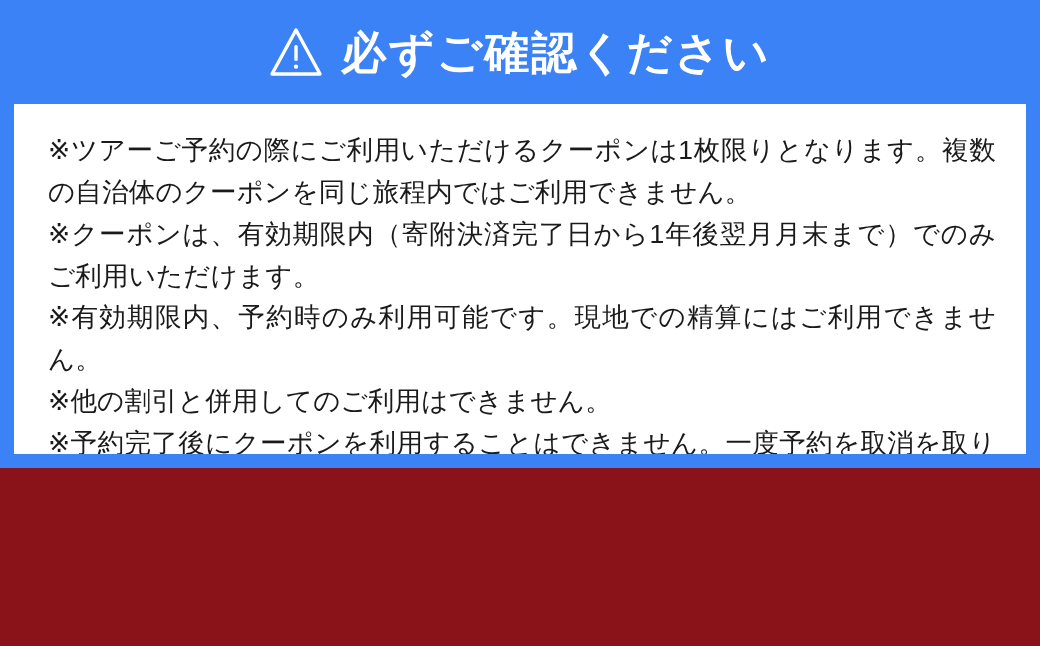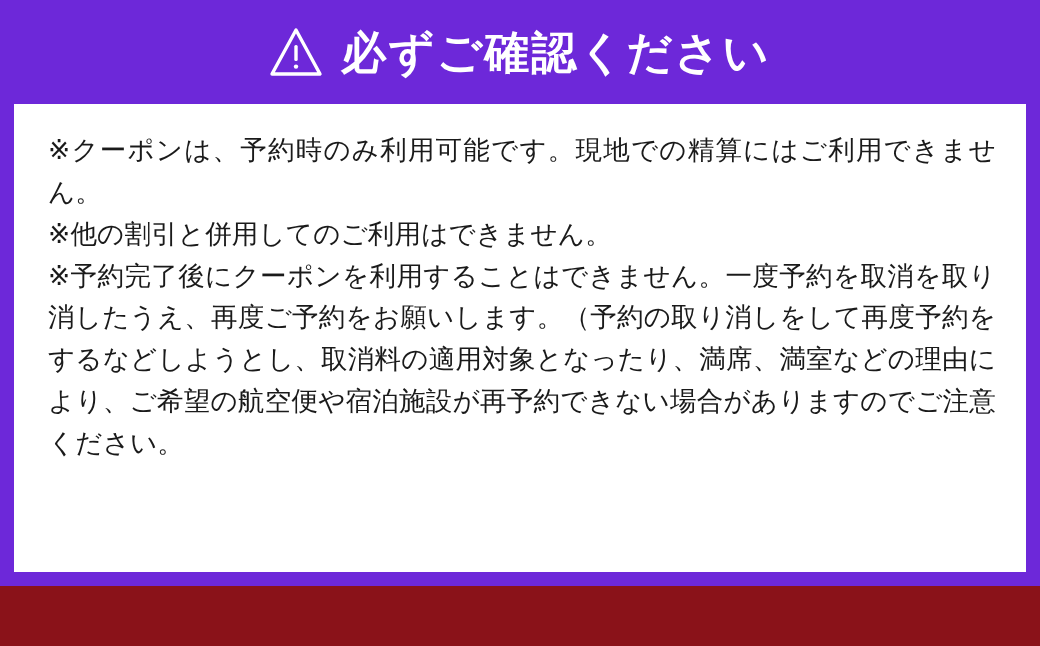--- a/index.html
+++ b/index.html
@@ -8,22 +8,22 @@
   }
   body {
     width: 1040px;
     height: 646px;
     background: #8a1219;
     font-family: "Liberation Sans", "DejaVu Sans", sans-serif;
     overflow: hidden;
   }
   .notice-card {
     width: 1040px;
-    height: 586px;
-    background: #6d28d9;
+    height: 468px;
+    background: #3b82f6;
     box-sizing: border-box;
     display: flex;
     flex-direction: column;
   }
   .notice-header {
     height: 104px;
     flex: 0 0 104px;
     display: flex;
     align-items: center;
     justify-content: center;
@@ -77,20 +77,22 @@
     <svg class="warning-icon" viewBox="0 0 54 54" aria-hidden="true">
       <path d="M27 4 L51 48 L3 48 Z" fill="none" stroke="#ffffff" stroke-width="3.4" stroke-linejoin="round"></path>
       <rect x="25.3" y="19" width="3.4" height="16" rx="1.5" fill="#ffffff"></rect>
       <circle cx="27" cy="40.6" r="2.2" fill="#ffffff"></circle>
     </svg>
     <div class="notice-title">必ずご確認ください</div>
   </div>
 
   <div class="notice-body">
     <ul class="notice-list">
-      <li class="notice-item">※クーポンは、予約時のみ利用可能です。現地での精算にはご利用できません。</li>
+      <li class="notice-item">※ツアーご予約の際にご利用いただけるクーポンは1枚限りとなります。複数の自治体のクーポンを同じ旅程内ではご利用できません。</li>
+      <li class="notice-item">※クーポンは、有効期限内（寄附決済完了日から1年後翌月月末まで）でのみご利用いただけます。</li>
+      <li class="notice-item">※有効期限内、予約時のみ利用可能です。現地での精算にはご利用できません。</li>
       <li class="notice-item">※他の割引と併用してのご利用はできません。</li>
       <li class="notice-item">※予約完了後にクーポンを利用することはできません。一度予約を取消を取り消したうえ、再度ご予約をお願いします。（予約の取り消しをして再度予約をするなどしようとし、取消料の適用対象となったり、満席、満室などの理由により、ご希望の航空便や宿泊施設が再予約できない場合がありますのでご注意ください。</li>
 
     </ul>
   </div>
 
 </div>
 
 </body></html>

